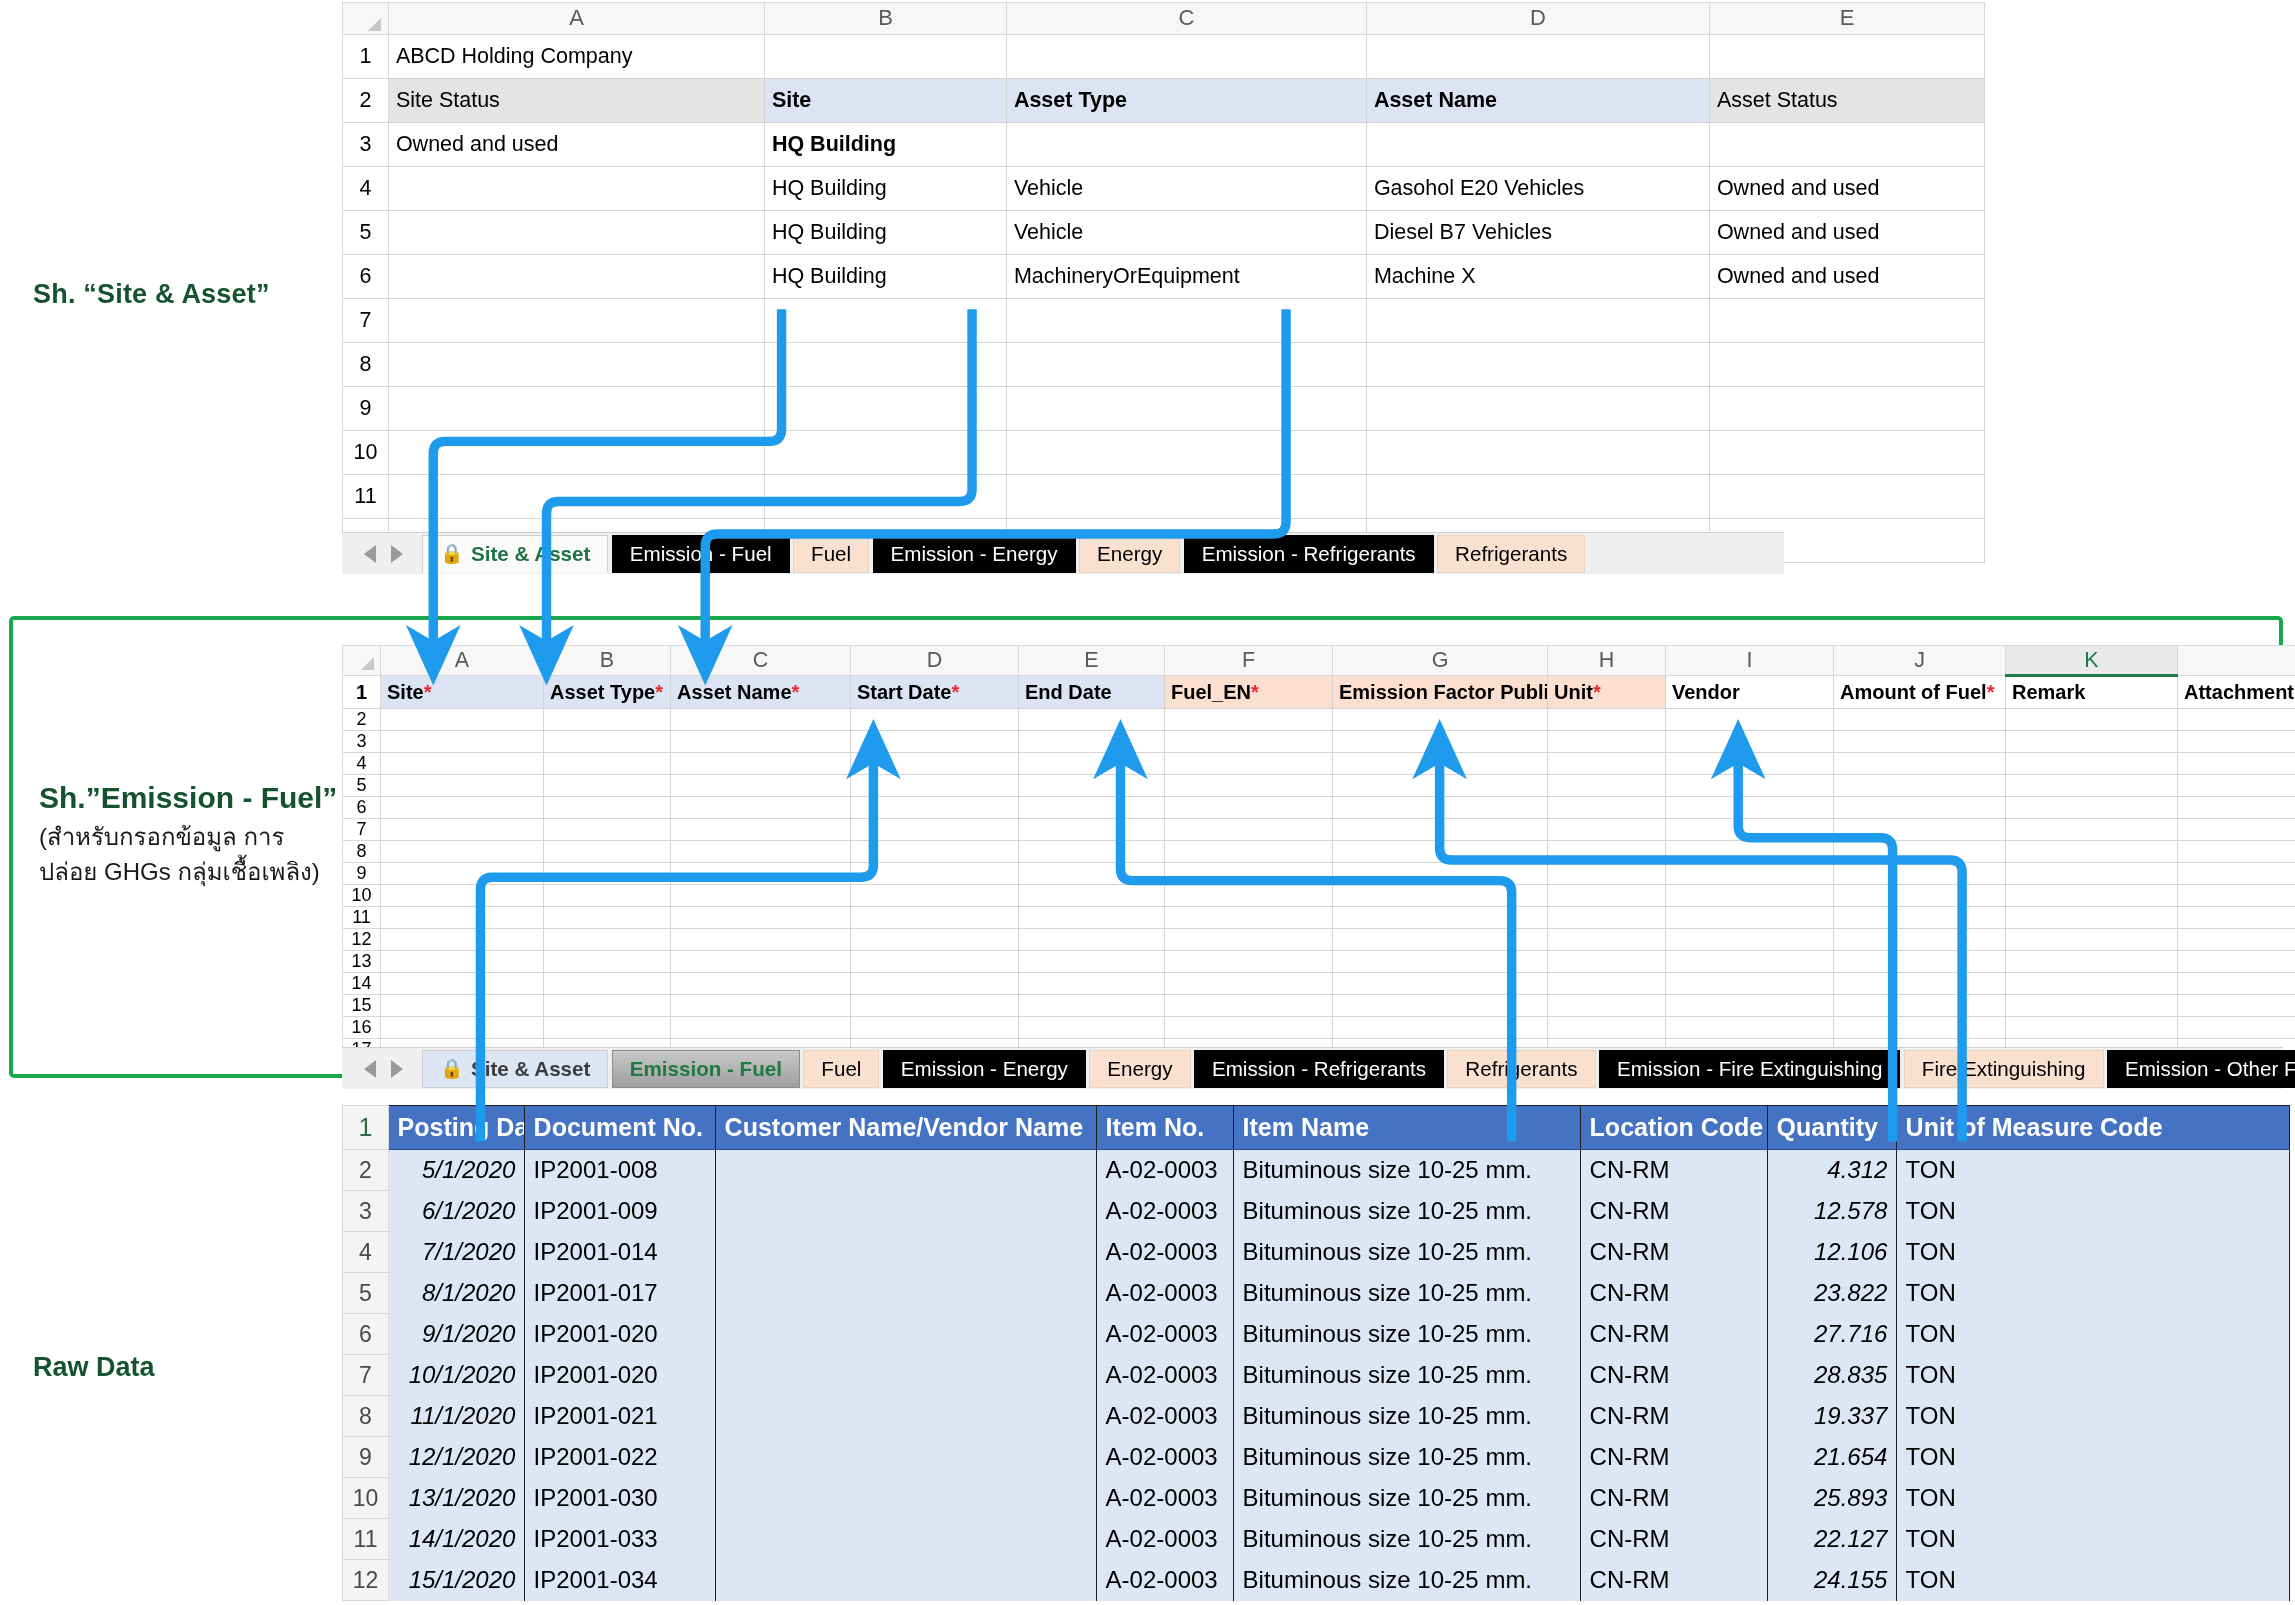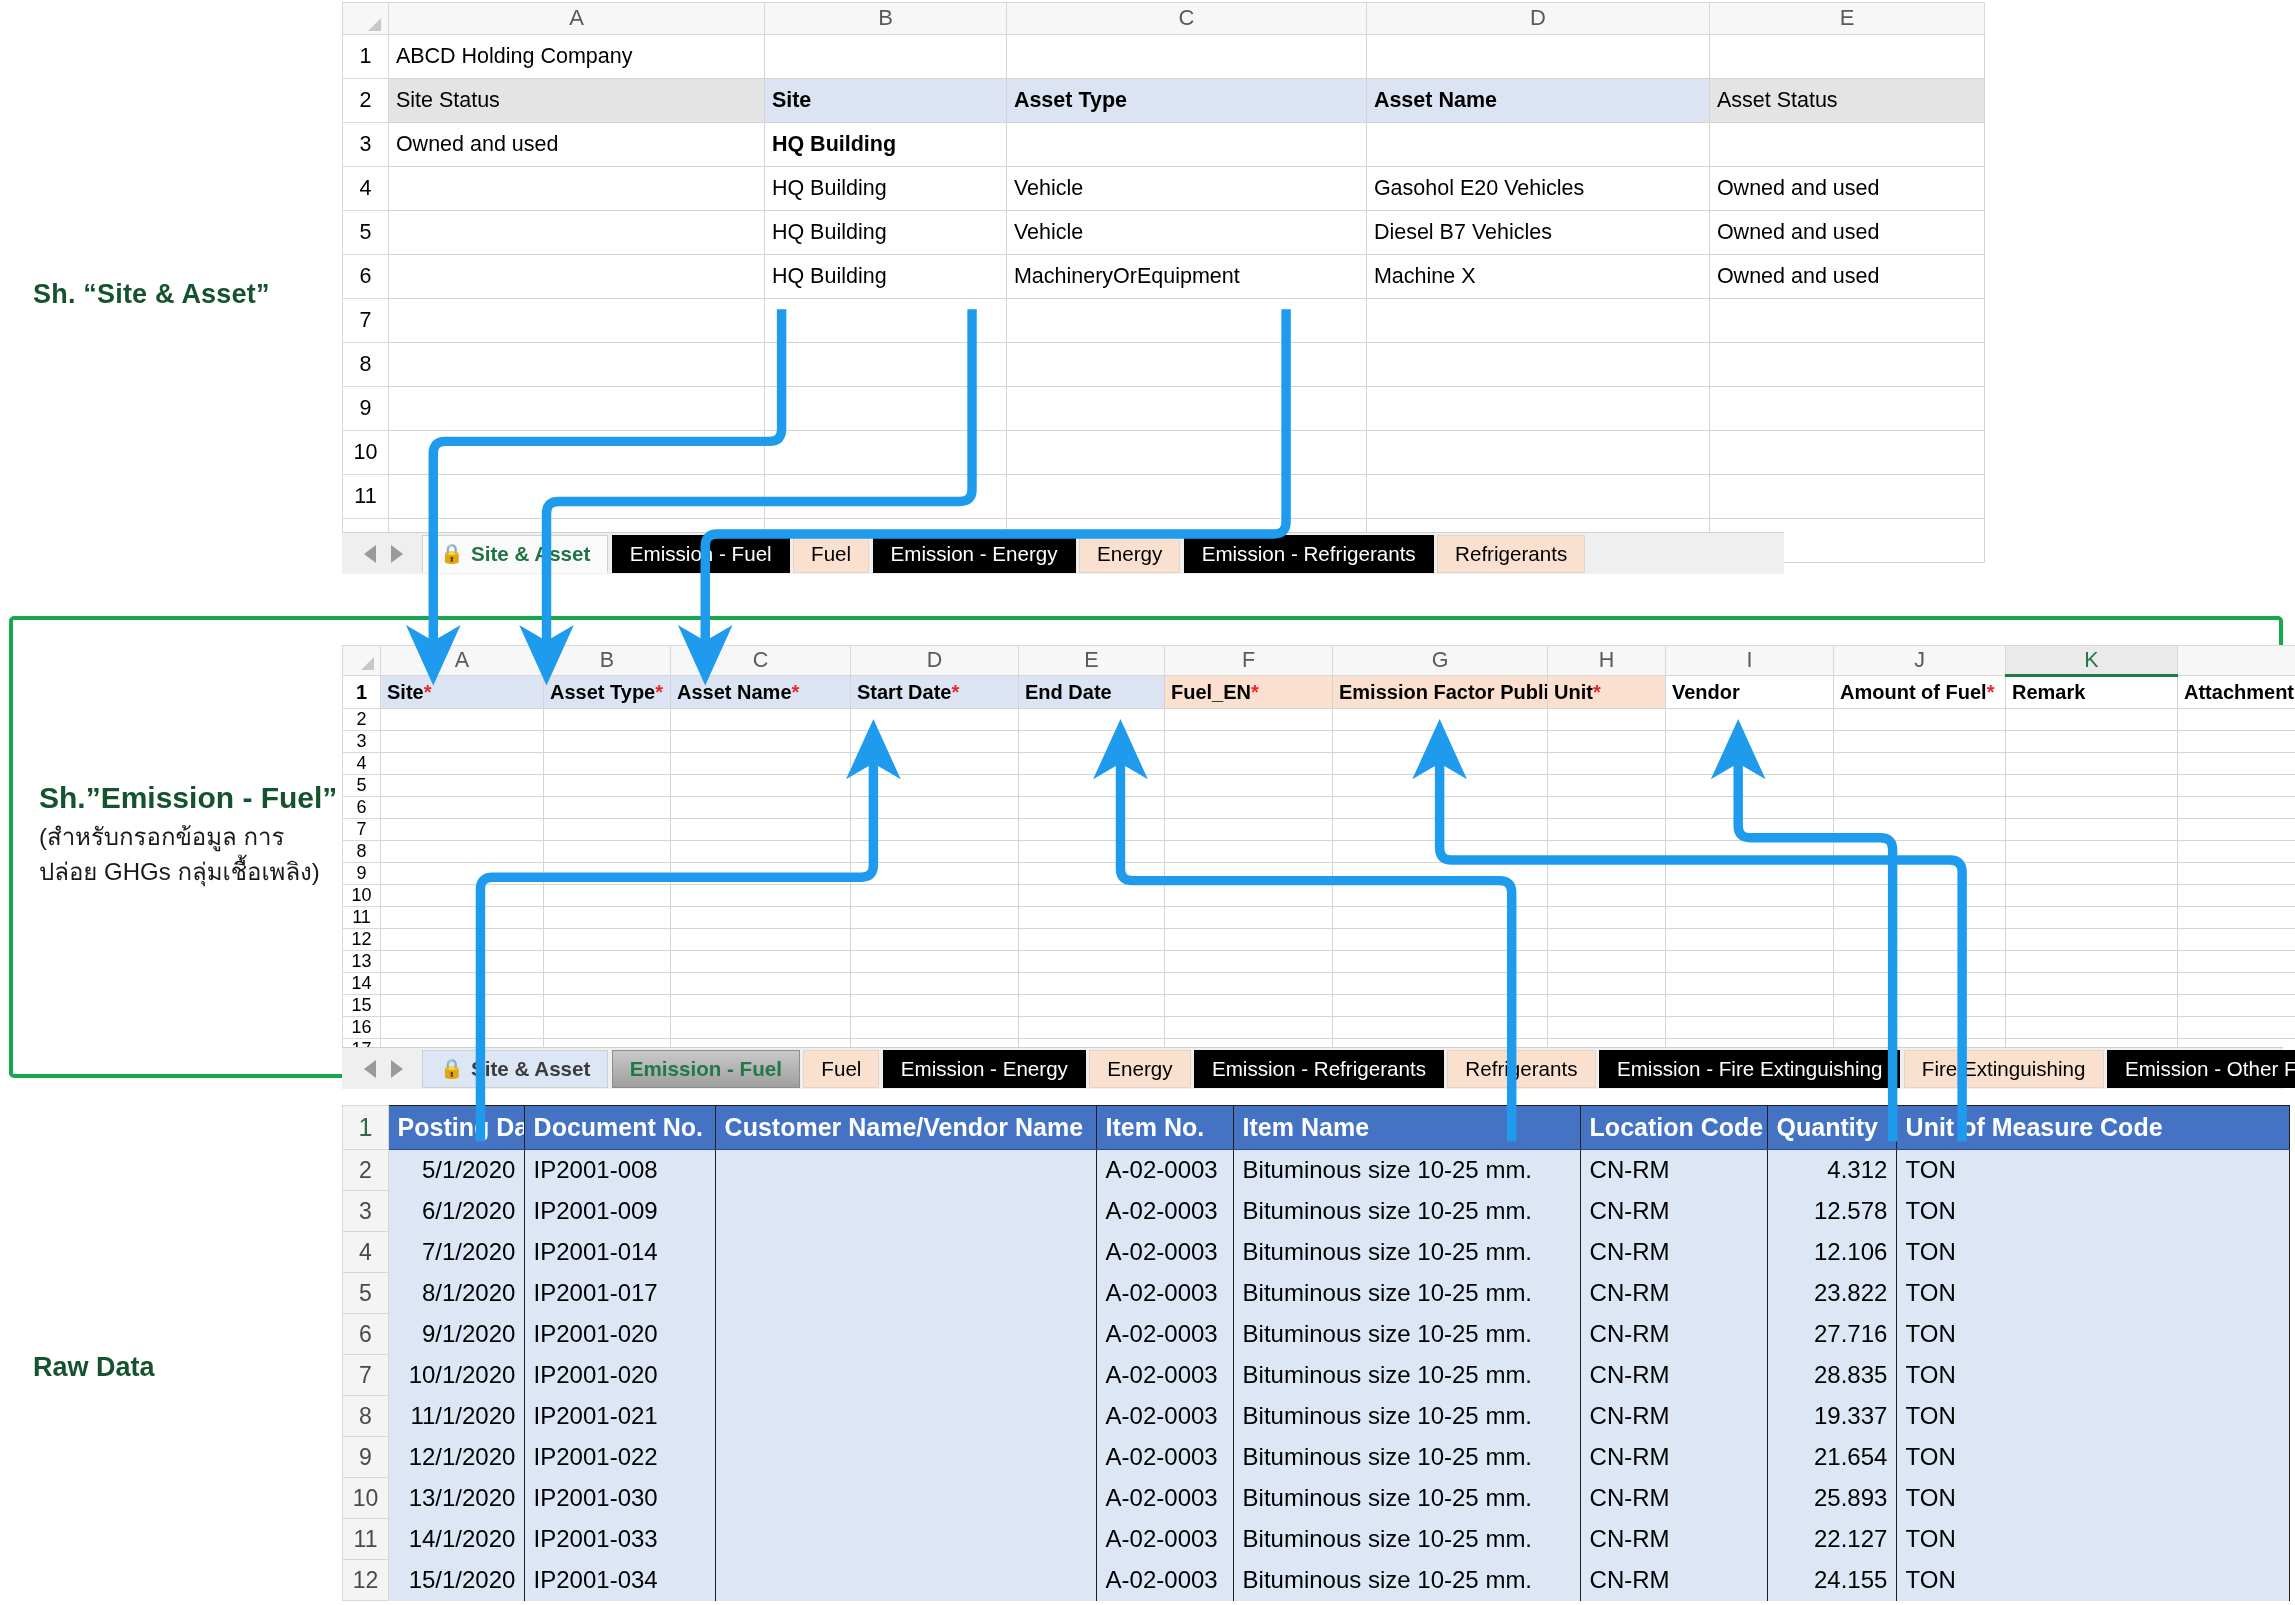--- a/index.html
+++ b/index.html
@@ -108,21 +108,21 @@
   #sheet3 .rn{
     background:#f4f4f4;color:#4a4a4a;text-align:center;font-size:23px;
     border:0.9px solid #d8d8d8;width:46px;
   }
   #sheet3 tr.hdr td{
     background:#4573c4;color:#fff;font-weight:bold;font-size:25px;height:43px;
     border-left:1.7px solid #1f1f1f;border-right:1.7px solid #1f1f1f;
     border-top:1.7px solid #1f1f1f;border-bottom:1.7px solid #2a4d8f;
   }
   #sheet3 tr.hdr .rn{background:#f4f4f4;color:#2f6b3f;font-weight:normal;border:0.9px solid #d8d8d8;}
-  .num{text-align:right;}
+  .num{text-align:right;font-style:italic;}
 
   
   #arrows{position:absolute;left:0;top:0;width:2295px;height:1606px;pointer-events:none;}
 </style>
 </head>
 <body>
 
 <div class="side-caption" id="cap-site">Sh. “Site &amp; Asset”</div>
 <div class="side-caption" id="cap-emission">Sh.”Emission - Fuel”</div>
 <div class="side-caption" id="cap-emission-sub">(สำหรับกรอกข้อมูล การปล่อย GHGs กลุ่มเชื้อเพลิง)</div>

